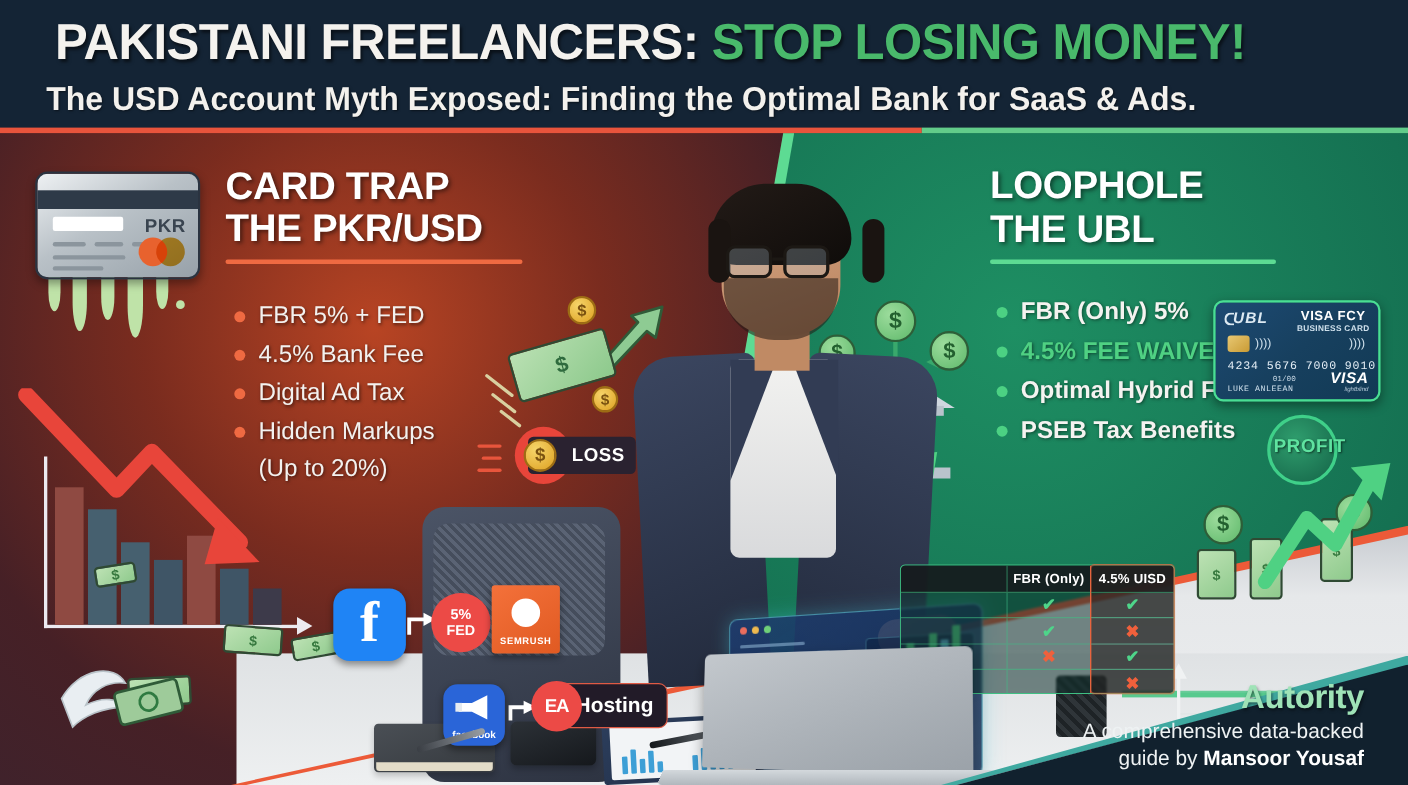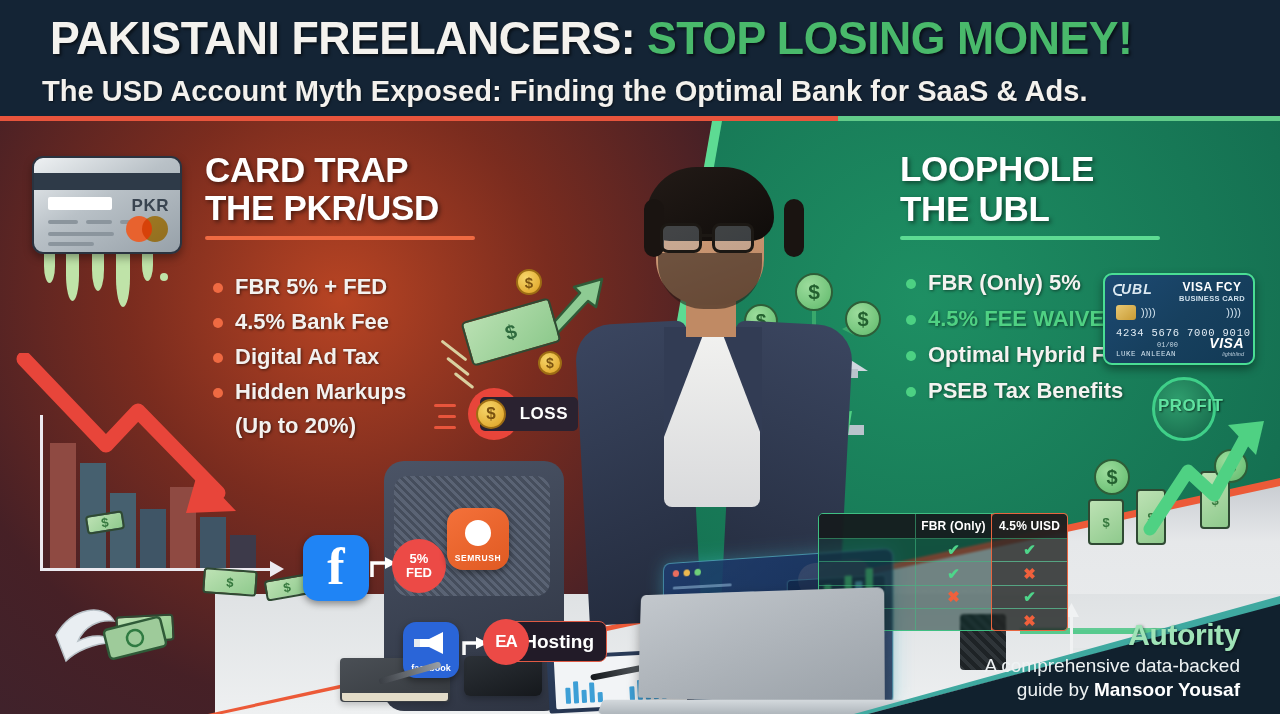--- a/index.html
+++ b/index.html
@@ -106,21 +106,21 @@
     position:absolute; left:205px; top:30px; width:290px; z-index:22;
   }
   #left-head .h {
     font-size:35px; line-height:38px; font-weight:bold; color:#fff;
     letter-spacing:-0.3px; text-shadow:2px 2px 4px rgba(0,0,0,.5);
   }
   #left-rule { margin-top:9px; width:270px; height:4px; background:#ef6a42; border-radius:2px; }
   #left-list { position:absolute; left:205px; top:148px; width:310px; z-index:22; }
   #left-list .li {
     position:relative; padding-left:30px; font-size:22px; line-height:35px;
-    font-weight:bold; color:#f3f1ef; text-shadow:1px 1px 3px rgba(0,0,0,.55);
+    font-weight:normal; color:#f3f1ef; text-shadow:1px 1px 3px rgba(0,0,0,.55);
   }
   #left-list .li::before {
     content:""; position:absolute; left:8px; top:14px; width:10px; height:10px;
     border-radius:50%; background:#ef6a42;
   }
   #left-list .li.cont { padding-left:30px; line-height:33px; }
   #left-list .li.cont::before { display:none; }
 
   
   #bill-big {
@@ -156,21 +156,21 @@
   #wings { position:absolute; left:50px; top:478px; width:120px; height:70px; z-index:20; }
 
   
   #fb-chip { position:absolute; left:303px; top:414px; width:66px; height:66px; border-radius:15px;
     background:#1f84f5; z-index:24; box-shadow:0 3px 7px rgba(0,0,0,.4);}
   #fb-chip .f { position:absolute; inset:0; display:flex; align-items:center; justify-content:center;
     font-family:"Liberation Serif", serif; font-size:52px; font-weight:bold; color:#fff; padding-bottom:4px;}
   #fed-badge { position:absolute; left:392px; top:418px; width:54px; height:54px; border-radius:50%;
     background:#ec4a46; color:#fff; font-size:13px; font-weight:bold; text-align:center;
     display:flex; align-items:center; justify-content:center; line-height:14px; z-index:24;}
-  #semrush-chip { position:absolute; left:447px; top:387px; width:62px; height:62px; border-radius:16px;
+  #semrush-chip { position:absolute; left:447px; top:411px; width:62px; height:62px; border-radius:3px;
     background:linear-gradient(145deg,#f4713a,#e05a22); z-index:24; box-shadow:0 3px 7px rgba(0,0,0,.4);}
   #semrush-chip .mark { position:absolute; left:50%; top:12px; transform:translateX(-50%);
     width:26px; height:26px; border-radius:50%; background:#fff; }
   #semrush-chip .lbl { position:absolute; bottom:7px; width:100%; text-align:center;
     color:#fff; font-size:8.5px; font-weight:bold; letter-spacing:.6px;}
   #mega-chip { position:absolute; left:403px; top:501px; width:56px; height:56px; border-radius:13px;
     background:#2a65d8; z-index:25; box-shadow:0 3px 7px rgba(0,0,0,.4);}
   #mega-chip .lbl{position:absolute;bottom:5px;width:100%;text-align:center;color:#fff;font-size:9px;font-weight:bold;}
   #host-circle { position:absolute; left:483px; top:498px; width:46px; height:46px; border-radius:50%;
     background:#ec4a46; z-index:26; display:flex;align-items:center;justify-content:center;

